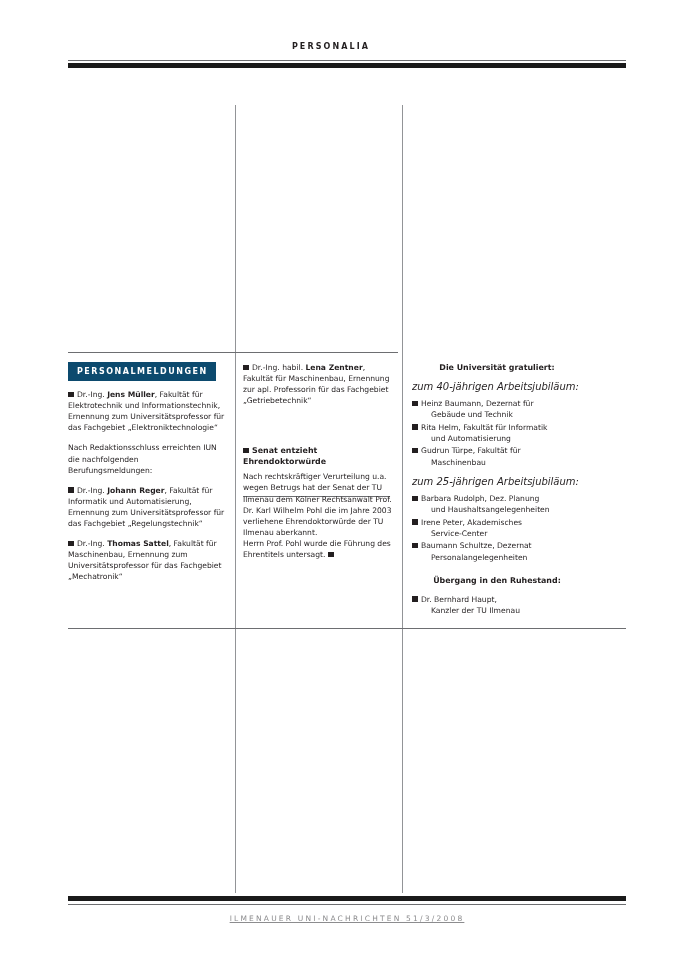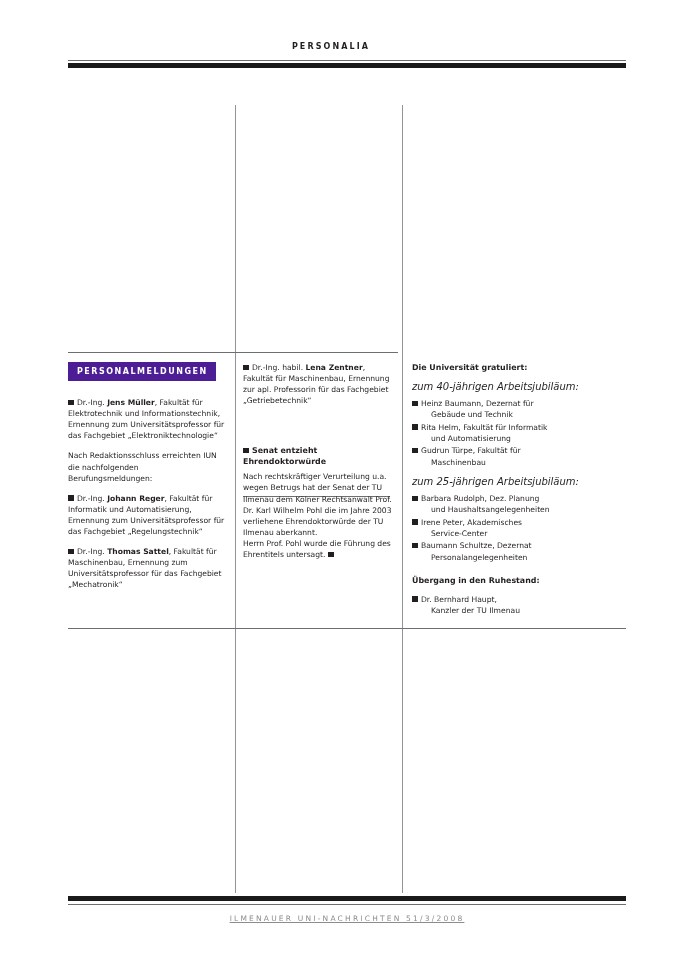--- a/index.html
+++ b/index.html
@@ -119,27 +119,27 @@
     font-size: 7.6px;
     line-height: 11.1px;
     color: #231f20;
   }
   .col.c1 { left: 68px;  width: 157px; }
   .col.c2 { left: 243px; width: 150px; }
   .col.c3 { left: 412px; width: 170px; }
 
   
   .banner {
-    background: #4c1d95;
+    background: #0c4a6e;
     color: #ffffff;
     font-size: 8px;
     font-weight: bold;
     letter-spacing: 1.5px;
     padding: 4px 0 4px 9px;
-    margin-bottom: 16px;
+    margin-bottom: 8px;
     width: 148px;
     box-sizing: border-box;
   }
 
   
   .para {
     margin: 0 0 9px 0;
   }
   .para.tight { margin-bottom: 0; }
   .para:last-child { margin-bottom: 0; }
@@ -168,20 +168,21 @@
     font-size: 7.9px;
     margin: 0 0 4px 0;
     line-height: 11px;
   }
 
   
   .c3-head {
     font-weight: bold;
     font-size: 7.9px;
     margin: 0 0 8px 0;
+    text-align: center;
   }
   .c3-sub {
     font-style: italic;
     font-size: 10px;
     margin: 0 0 6px 0;
   }
   .c3-item {
     margin: 0 0 1px 0;
     padding-left: 9.5px;
     text-indent: -9.5px;

